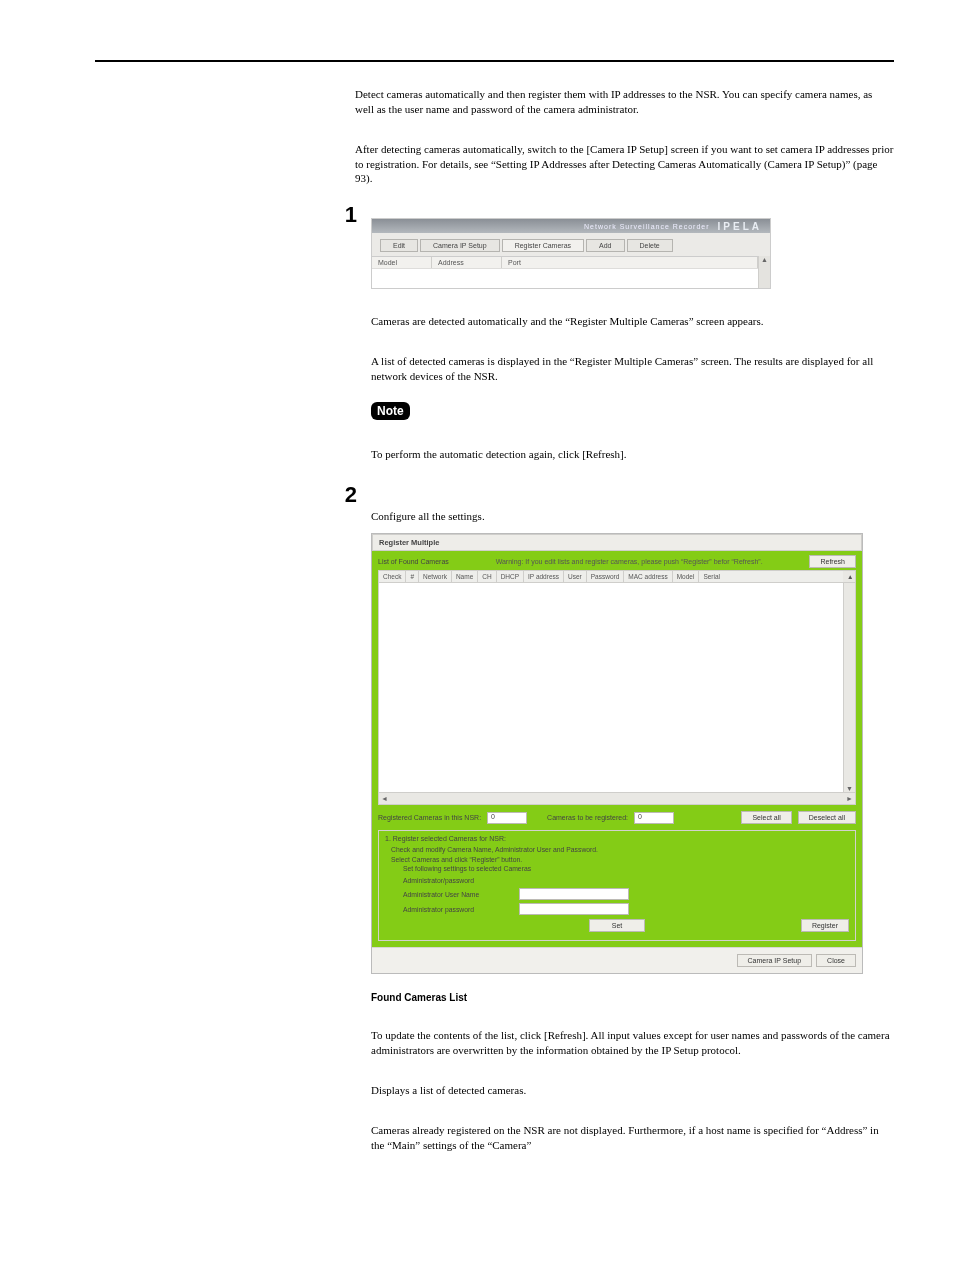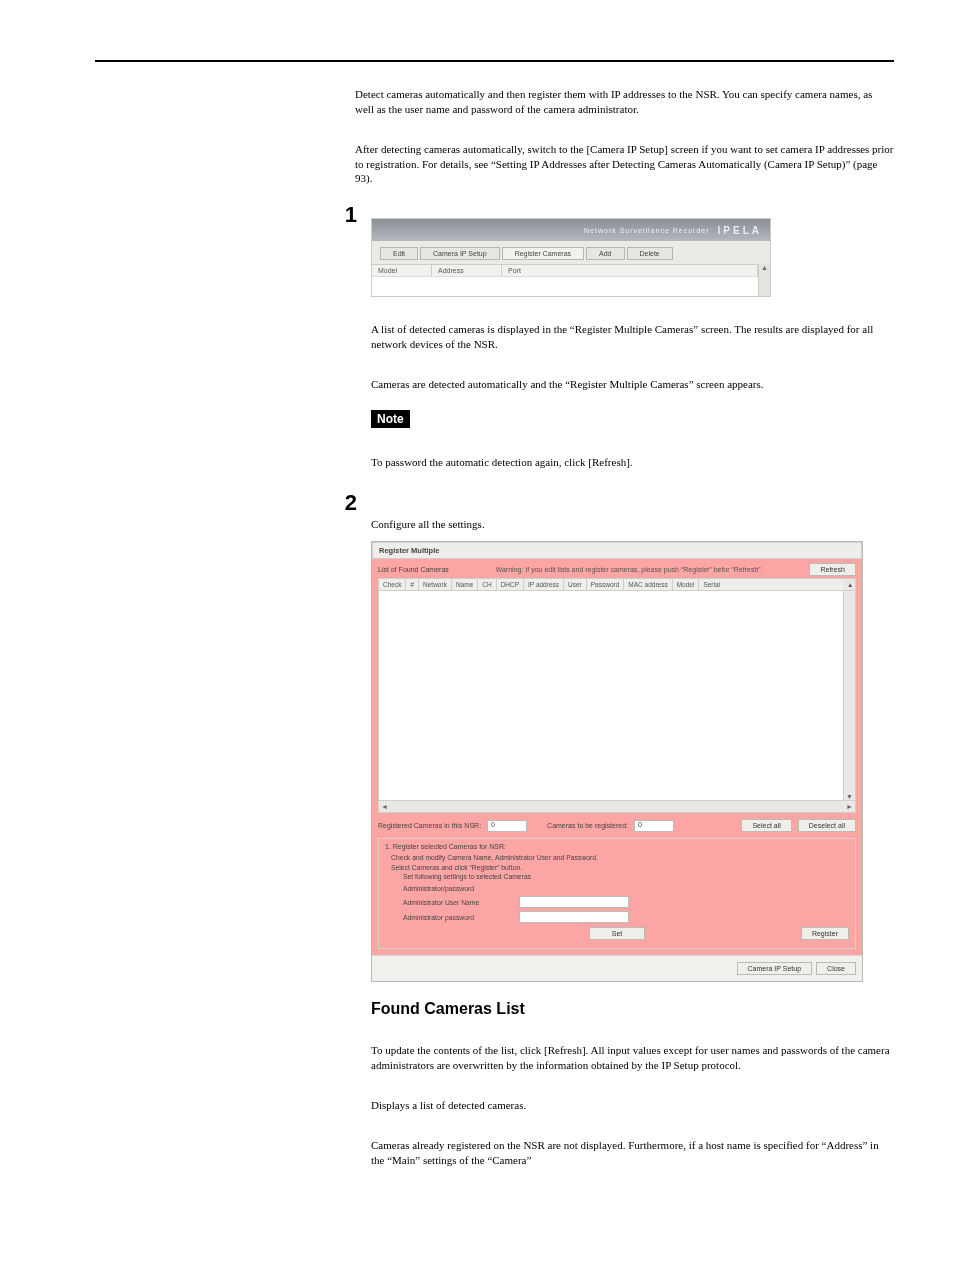--- a/index.html
+++ b/index.html
@@ -5,35 +5,35 @@
   * { box-sizing: border-box; margin: 0; padding: 0; }
   html, body { width: 954px; background: #fff; font-family: "Times New Roman", Times, serif; color: #000; }
   .page { padding: 60px 60px 40px 95px; }
   .topline { border-top: 2px solid #000; margin-bottom: 6px; }
   h1.title { font-family: Arial, Helvetica, sans-serif; font-weight: 700; font-size: 24px; line-height: 1.2; margin-bottom: 22px; }
   .content { margin-left: 260px; }
   .bodytext { font-size: 11px; line-height: 1.35; margin-bottom: 4px; margin-top: 25px; }
   .step { display: flex; align-items: flex-start; gap: 14px; margin-top: 18px; margin-left: -16px; }
   .stepnum { font-family: Arial, Helvetica, sans-serif; font-weight: 700; font-size: 22px; line-height: 1; color: #000; width: 18px; text-align: right; flex: none; }
   .stepbody { flex: 1; }
-  .note-badge { display: inline-block; background: #000; color: #fff; font-family: Arial, Helvetica, sans-serif; font-size: 12px; font-weight: 700; padding: 2px 6px; margin-top: 14px; margin-bottom: 2px; }
-  .fc-heading { font-family: Arial, Helvetica, sans-serif; font-weight: 700; font-size: 16px; margin-top: 18px; }
+  .note-badge { display: inline-block; background: #000; color: #fff; font-family: Arial, Helvetica, sans-serif; font-size: 12px; font-weight: 700; padding: 2px 6px; margin-top: 14px; margin-bottom: 2px; border-radius: 6px; }
+  .fc-heading { font-family: Arial, Helvetica, sans-serif; font-weight: 700; font-size: 10px; margin-top: 18px; }
   
   .fig1 { width: 400px; margin: 14px 0 16px 0; border: 1px solid #ccc; font-family: Arial, Helvetica, sans-serif; font-size: 8px; color: #333; background: #f5f4f1; }
-  .fig1-top { height: 22px; background: linear-gradient(#8a8f96, #b3b8bd); display: flex; align-items: center; justify-content: flex-end; padding: 0 8px; color: #eef; font-size: 7px; letter-spacing: 1px; }
+  .fig1-top { height: 14px; background: linear-gradient(#8a8f96, #b3b8bd); display: flex; align-items: center; justify-content: flex-end; padding: 0 8px; color: #eef; font-size: 7px; letter-spacing: 1px; }
   .fig1-brand { font-size: 10px; font-weight: 700; margin-left: 8px; letter-spacing: 3px; color: #e9edf3; }
   .fig1-tabs { display: flex; gap: 2px; padding: 6px 8px 4px 8px; background: #ebeae7; }
   .fig1-tab { border: 1px solid #b5b4b0; background: #e7e6e2; padding: 2px 12px; font-size: 7px; color: #444; }
   .fig1-tab:nth-child(3) { background: #f2f1ee; }
   .fig1-cols { display: flex; background: #f2f1ee; border-top: 1px solid #ccc; }
   .fig1-col { border-right: 1px solid #cfcecb; padding: 2px 6px; font-size: 7px; color: #555; }
   .fig1 .scrollbar { width: 12px; background: #e4e3df; border-left: 1px solid #cfcecb; display: flex; align-items: flex-start; justify-content: center; }
   .fig1 .arrow { font-size: 7px; color: #666; }
   
-  .fig2 { width: 492px; margin: 10px 0 0 0; border: 1px solid #bbb; background: #fca5a5; font-family: Arial, Helvetica, sans-serif; }
+  .fig2 { width: 492px; margin: 10px 0 0 0; border: 1px solid #bbb; background: #84cc16; font-family: Arial, Helvetica, sans-serif; }
   .fig2-hdrbar { border: 1px solid #cfcecb; padding: 3px 6px; font-size: 7.5px; font-weight: 700; color: #444; background: #eeede9; }
   .fig2-row1 { display: flex; align-items: center; justify-content: space-between; padding: 4px 6px 2px 6px; font-size: 7px; color: #444; }
   .fig2-row1 .warn { color: #555; }
   .fig2-btn { border: 1px solid #bcbab5; background: #efeee9; font-size: 7px; padding: 2px 10px; color: #333; display: inline-block; }
   .fig2-cols { display: flex; border: 1px solid #cfcecb; margin: 0 6px; background: #eeeeeb; }
   .fig2-cols span { border-right: 1px solid #cfcecb; font-size: 6.5px; padding: 2px 4px; color: #555; white-space: nowrap; }
   .fig2-listarea { height: 210px; margin: 0 6px; background: #fff; border: 1px solid #cfcecb; border-top: none; position: relative; }
   .fig2-scroll-v { position: absolute; right: 0; top: 0; bottom: 0; width: 12px; background: #e9e8e4; border-left: 1px solid #cfcecb; display: flex; flex-direction: column; justify-content: space-between; align-items: center; font-size: 7px; color: #666; }
   .fig2-hscroll { height: 12px; margin: 0 6px; background: #e9e8e4; border: 1px solid #cfcecb; border-top: none; display: flex; justify-content: space-between; align-items: center; font-size: 7px; color: #666; padding: 0 2px; }
   .fig2-midrow { display: flex; align-items: center; gap: 6px; padding: 6px 6px 4px 6px; font-size: 7px; color: #444; }
@@ -85,25 +85,25 @@
             <div class="scrollbar">
                 <span class="arrow">▲</span>
               </div>
           </div>
           <div style="height:20px; display:flex;">
             <div style="flex:1; background:#fff; border-top:1px solid #dedddb;"></div>
             <div class="scrollbar"></div>
           </div>
         </div>
 
+        <p class="bodytext">Cameras are detected automatically and the “Register Multiple Cameras” screen appears.</p>
         <p class="bodytext">A list of detected cameras is displayed in the “Register Multiple Cameras” screen. The results are displayed for all network devices of the NSR.</p>
-        <p class="bodytext">Cameras are detected automatically and the “Register Multiple Cameras” screen appears.</p>
 
         <div class="note-badge">Note</div>
-        <p class="bodytext">To password the automatic detection again, click [Refresh].</p>
+        <p class="bodytext">To perform the automatic detection again, click [Refresh].</p>
       </div>
     </div>
 
     <div class="step">
       <div class="stepnum">2</div>
       <div class="stepbody">
         <p class="bodytext">Configure all the settings.</p>
 
         <div class="fig2">
           <div class="fig2-hdrbar">Register Multiple</div>

